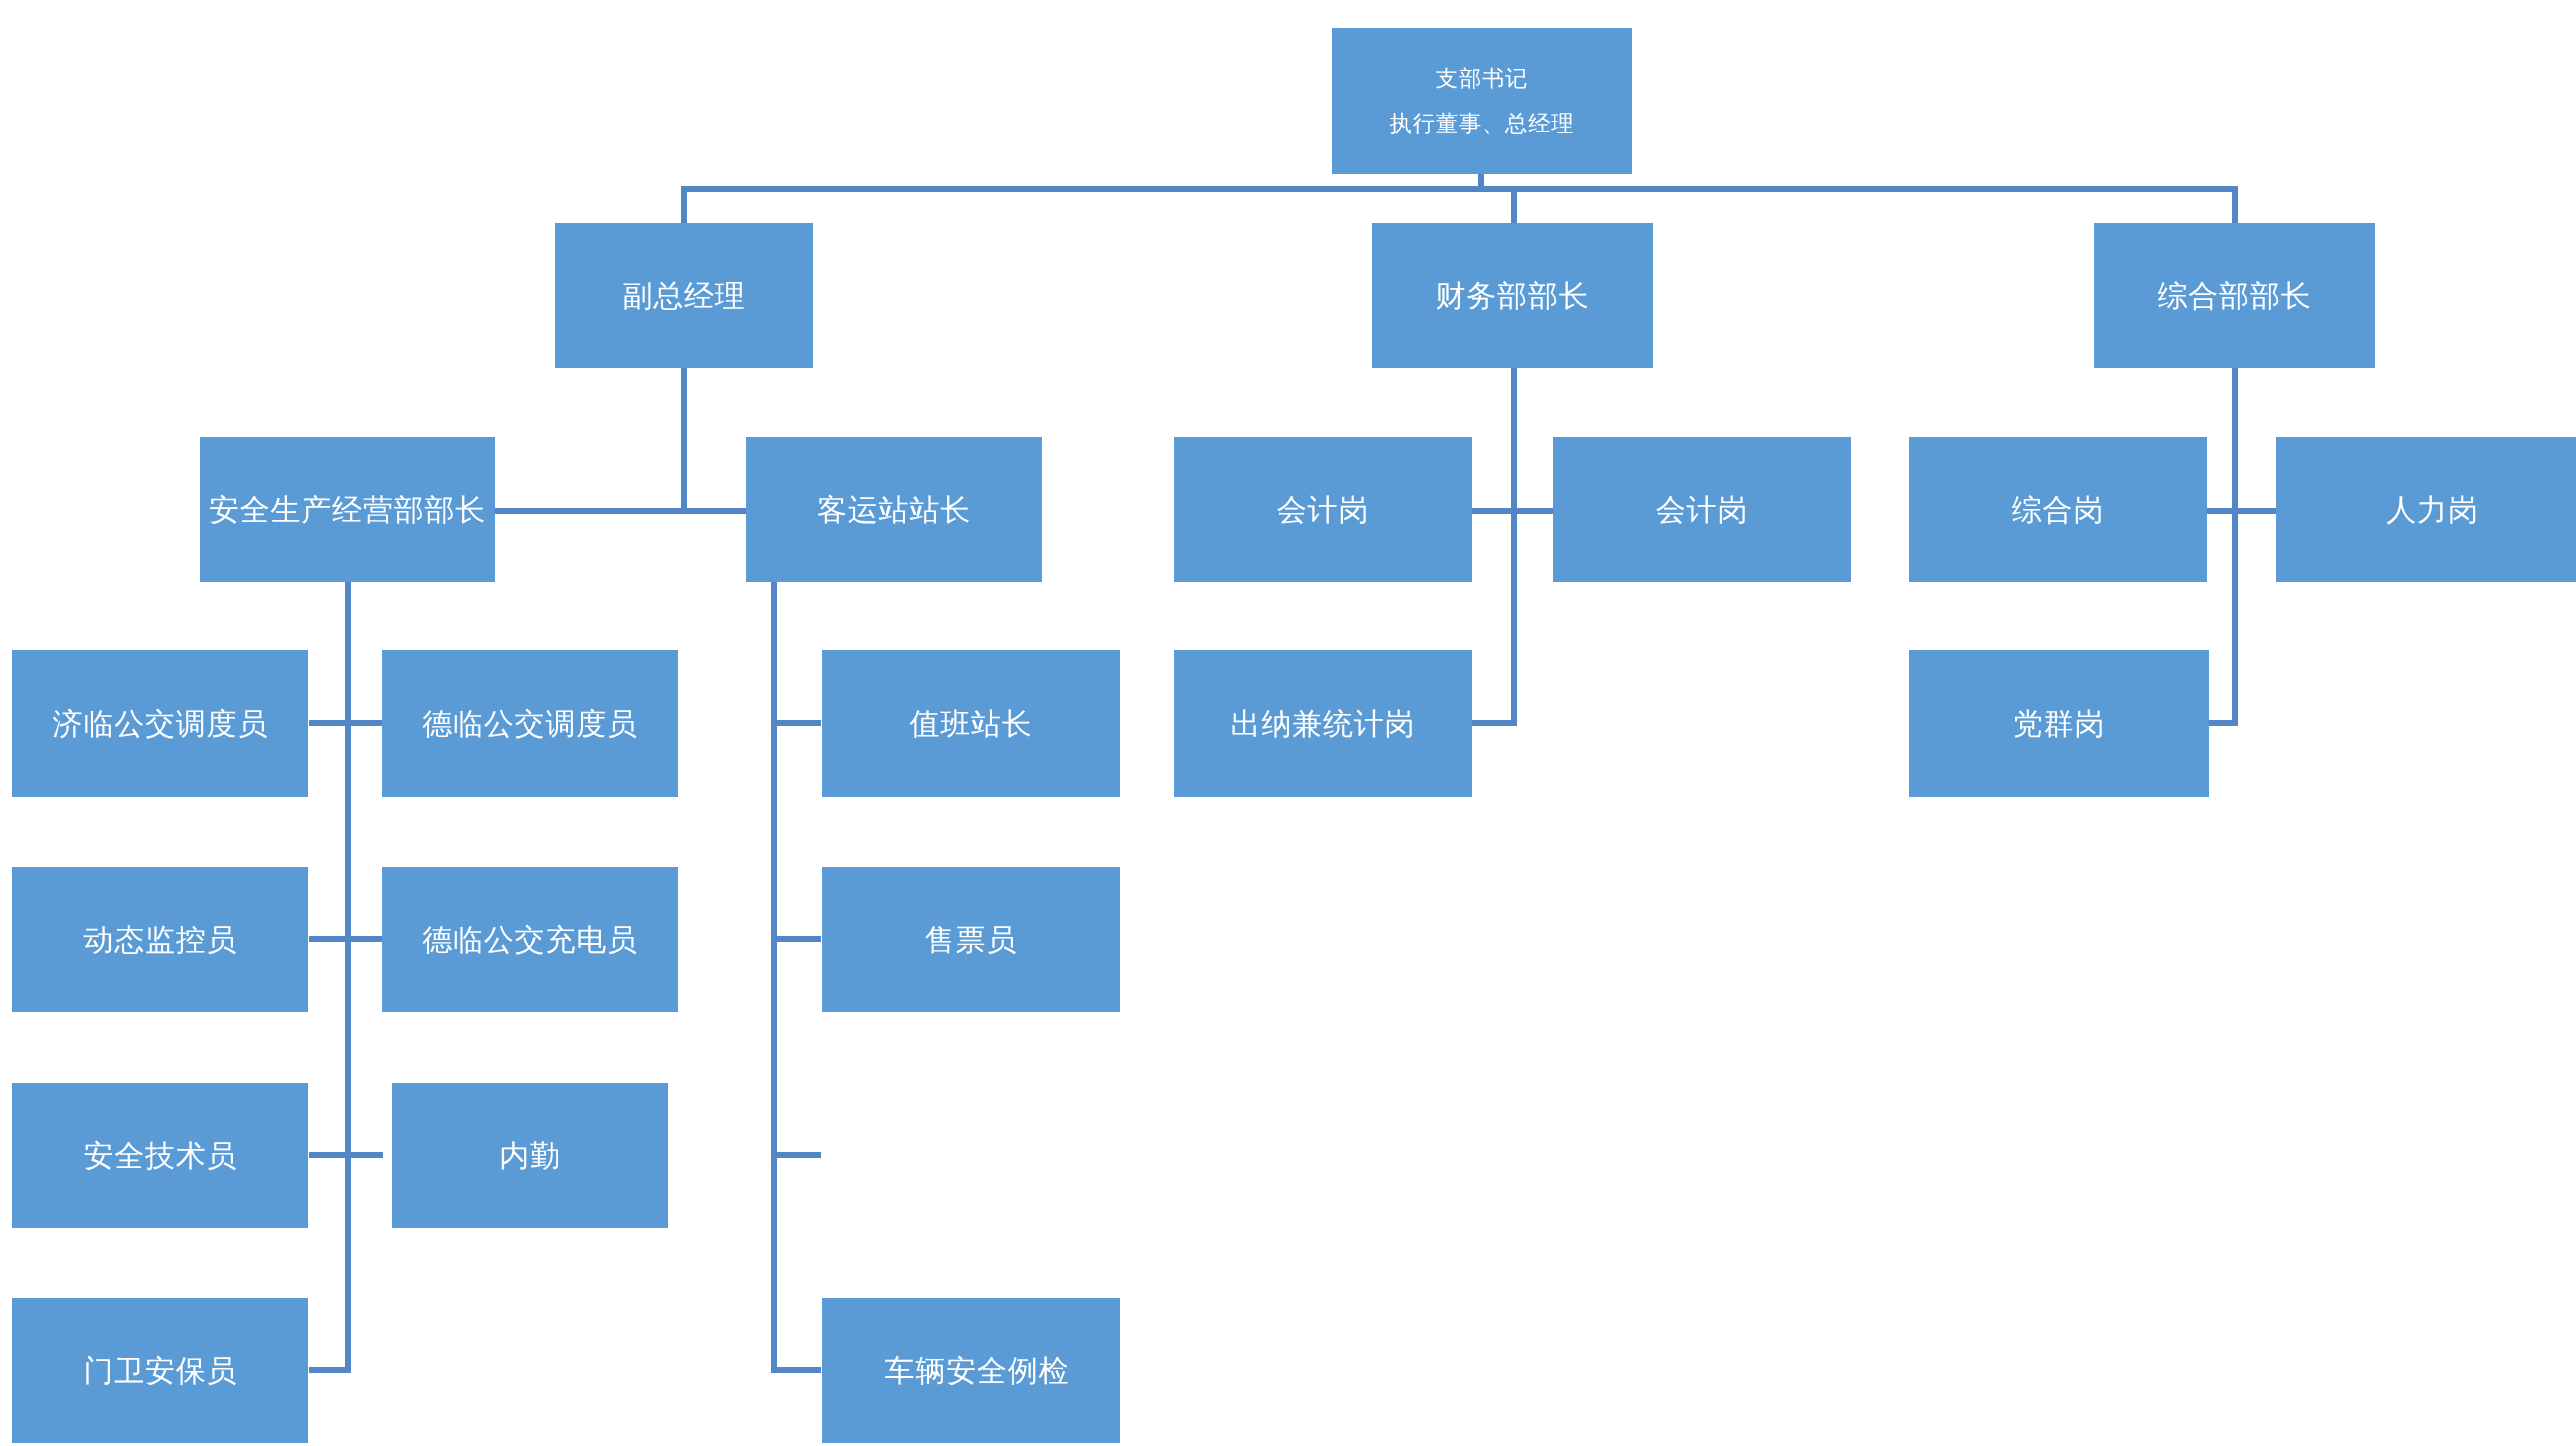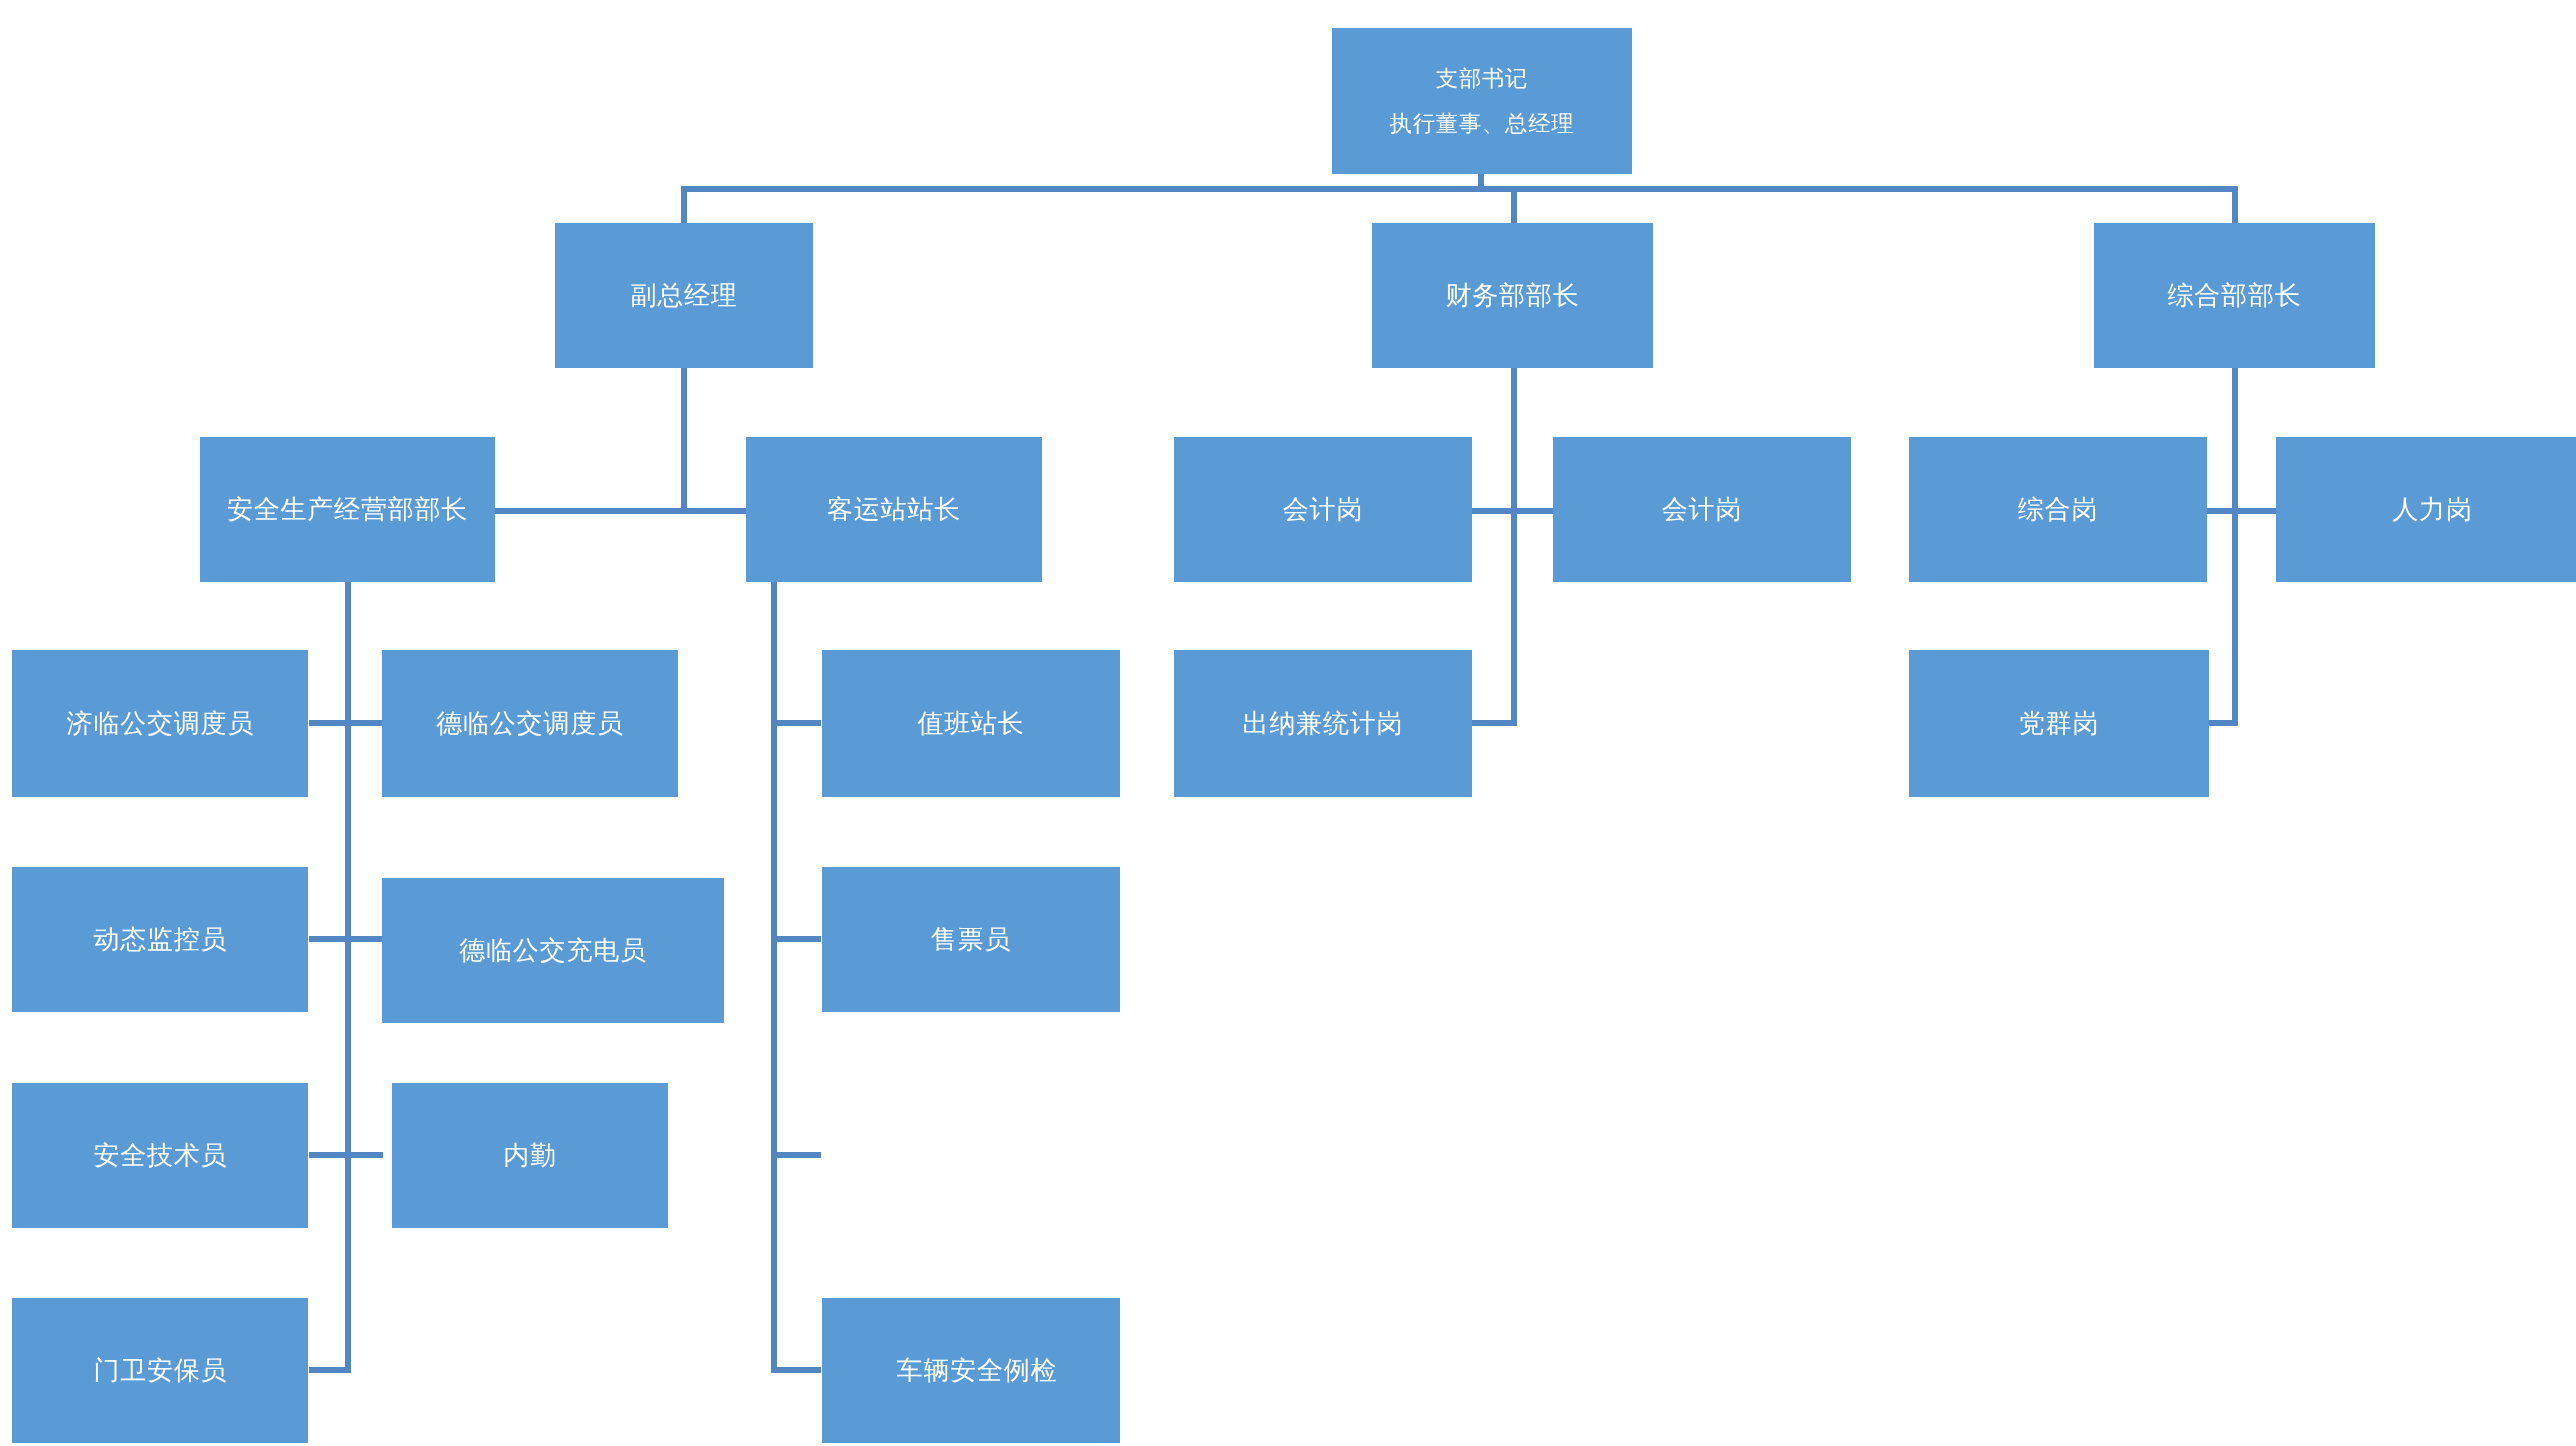--- a/index.html
+++ b/index.html
@@ -13,21 +13,21 @@
   }
   .node {
     position: absolute;
     background: var(--box-fill, #5b9bd5);
     color: var(--box-text, #ffffff);
     display: flex;
     flex-direction: column;
     align-items: center;
     justify-content: center;
     text-align: center;
-    font-size: 26px;
+    font-size: 30px;
     letter-spacing: 0.8px;
     line-height: 1.5;
     box-sizing: border-box;
   }
   .node.small {
     font-size: 22.3px;
     line-height: 2.05;
     margin-top: 20px;
   }
   .conn {
@@ -115,21 +115,21 @@
   <div class="node" style="left:1174px; top:650px; width:298px; height:147px;">
     <div>出纳兼统计岗</div>
   </div>
   <div class="node" style="left:1909px; top:650px; width:300px; height:147px;">
     <div>党群岗</div>
   </div>
 
   <div class="node" style="left:12.4px; top:867px; width:296px; height:145px;">
     <div>动态监控员</div>
   </div>
-  <div class="node" style="left:382px; top:867px; width:342px; height:145px;margin-top:11px;">
+  <div class="node" style="left:382px; top:867px; width:296px; height:145px;">
     <div>德临公交充电员</div>
   </div>
   <div class="node" style="left:822px; top:867px; width:298px; height:145px;">
     <div>售票员</div>
   </div>
 
   <div class="node" style="left:12.4px; top:1083px; width:296px; height:145px;">
     <div>安全技术员</div>
   </div>
   <div class="node" style="left:392px; top:1083px; width:276px; height:145px;">

